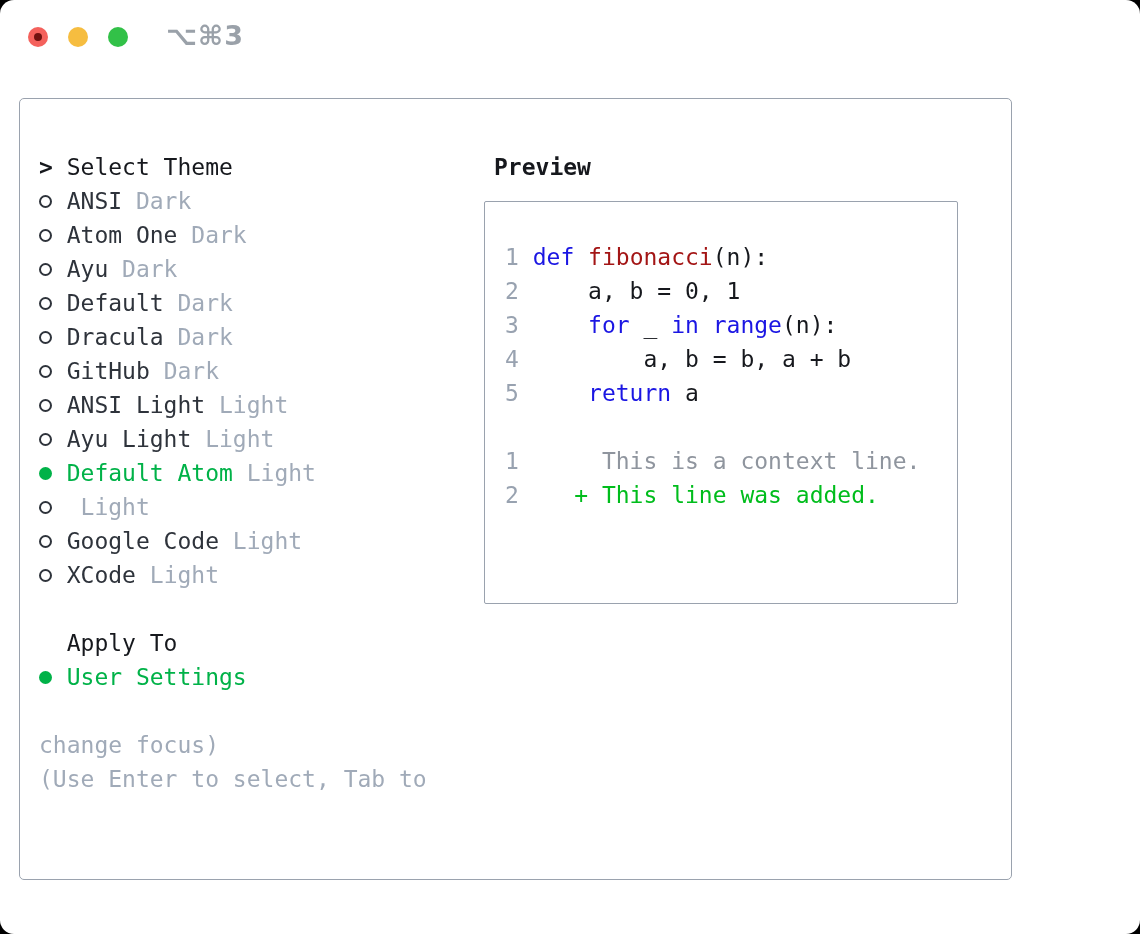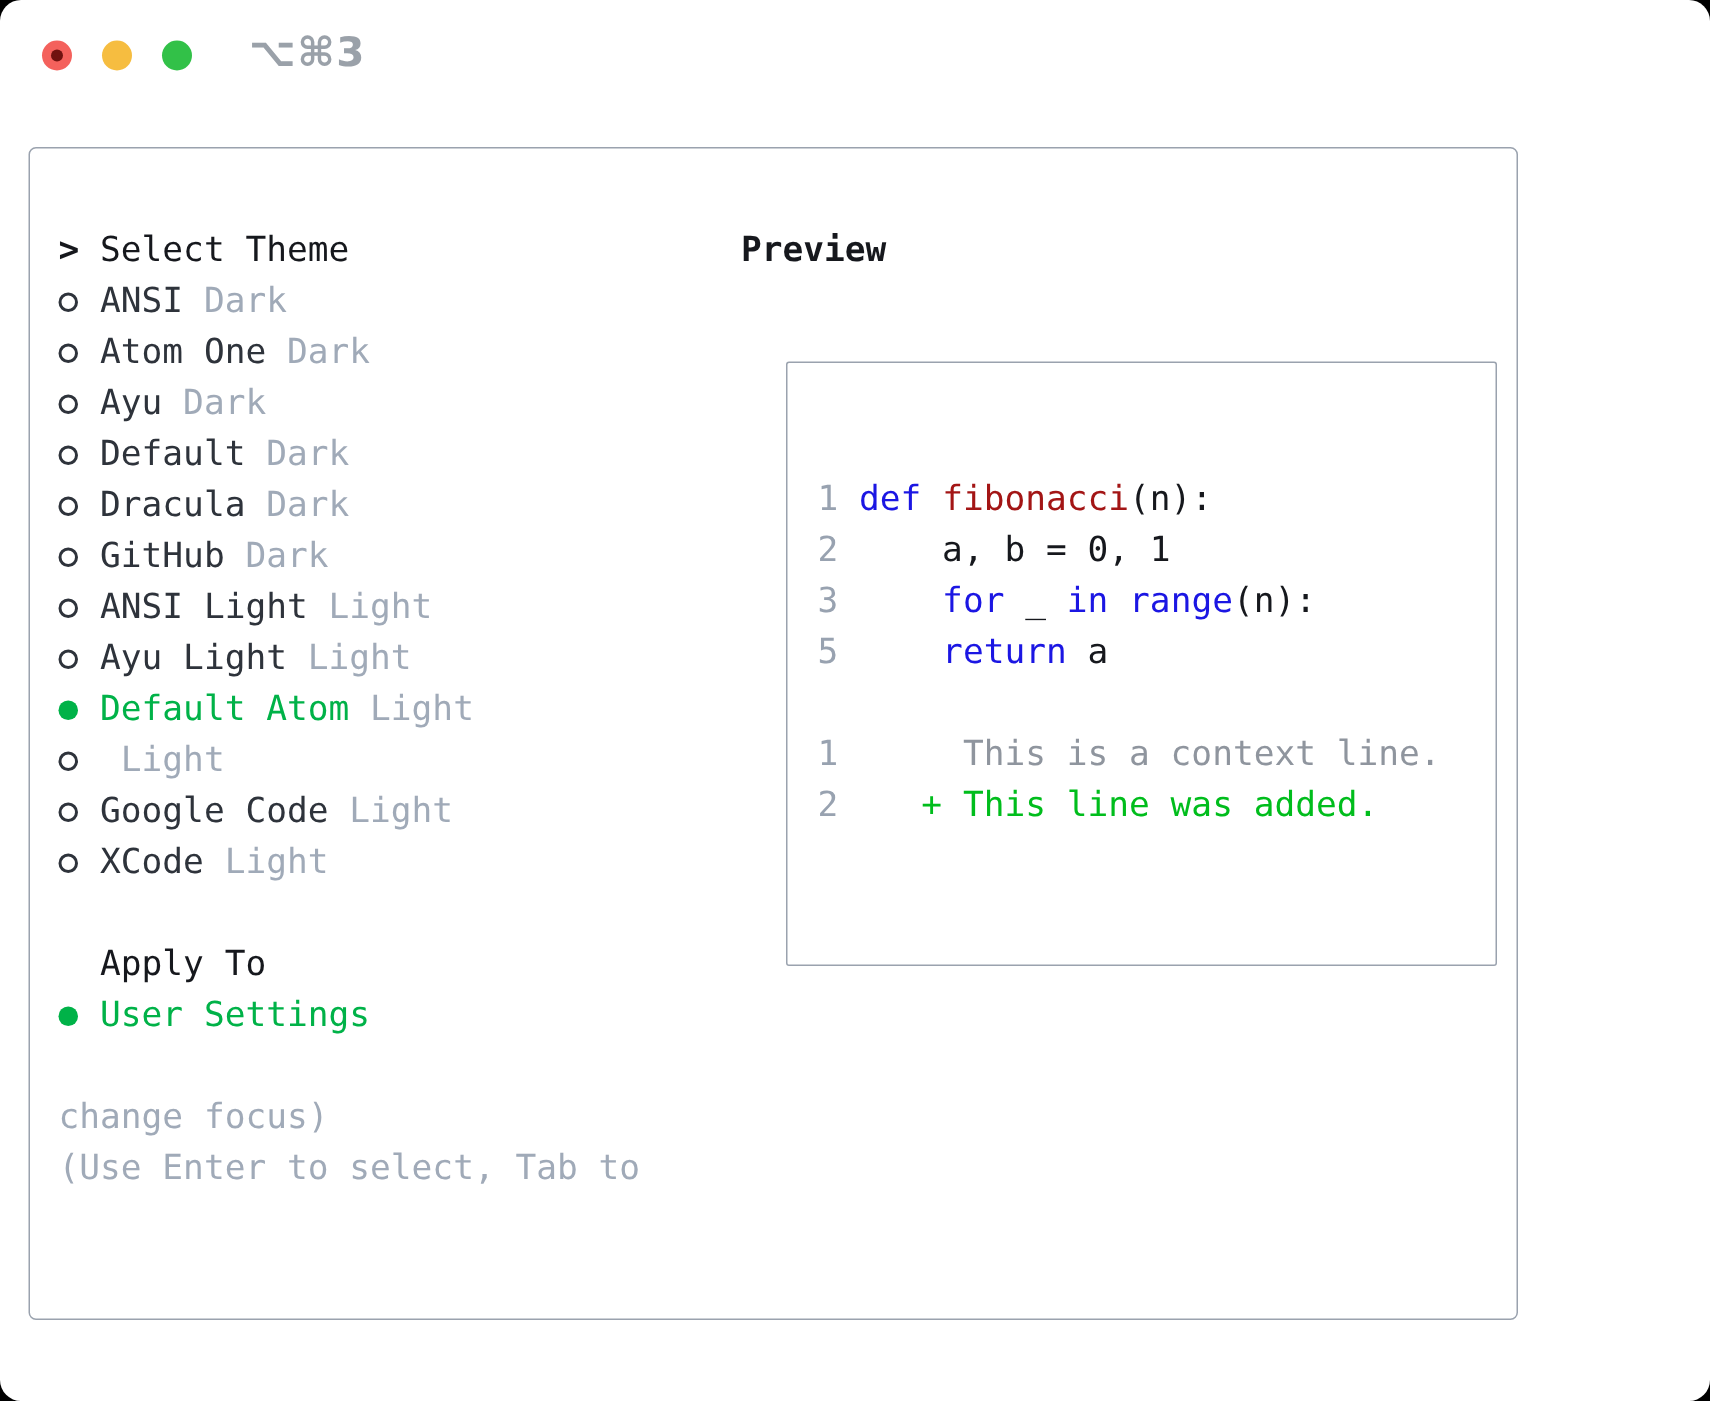--- a/index.html
+++ b/index.html
@@ -58,23 +58,23 @@
   .row .name{color:var(--text)}
   .row.selected .name{color:var(--accent)}
   .row .variant{color:var(--muted);margin-left:1ch}
   .heading{font-weight:400;color:var(--heading)}
   .subheading{color:var(--heading)}
   .spacer{height:34px}
   .hint{color:var(--muted);line-height:34px;white-space:pre}
   
   .preview-title{position:absolute;left:474px;top:51px;height:34px;display:flex;align-items:center;font-weight:700;color:var(--heading)}
   .preview-box{
-    position:absolute;left:504px;top:102px;width:474px;height:403px;
+    position:absolute;left:464px;top:102px;width:474px;height:403px;
     border:1.5px solid var(--border);border-radius:2px;background:var(--window-bg);
-    padding:74px 10px 0 20px;overflow:hidden;margin-top:40px;
+    padding:38px 10px 0 20px;overflow:hidden;
   }
   .code-line{height:34px;line-height:34px;white-space:pre;color:var(--code)}
   .lnum{display:inline-block;width:2ch;color:var(--lnum)}
   .tok-kw{color:var(--kw)}
   .tok-fn{color:var(--fn)}
   .tok-pl{color:var(--code)}
   .tok-ctx{color:var(--ctx)}
   .tok-del{color:var(--deleted)}
   .tok-add{color:var(--added)}
 </style>
@@ -129,20 +129,21 @@
       <div class="hint">change focus)</div>
       <div class="hint">(Use Enter to select, Tab to</div>
     </div>
 
     <div class="preview-title">Preview</div>
 
     <div class="preview-box" id="preview-box">
         <div class="code-line"><span class="lnum">1</span><span class="tok-kw">def</span><span class="tok-pl"> </span><span class="tok-fn">fibonacci</span><span class="tok-pl">(n):</span></div>
         <div class="code-line"><span class="lnum">2</span><span class="tok-pl">    a, b = 0, 1</span></div>
         <div class="code-line"><span class="lnum">3</span><span class="tok-pl">    </span><span class="tok-kw">for</span><span class="tok-pl"> _ </span><span class="tok-kw">in</span><span class="tok-pl"> </span><span class="tok-kw">range</span><span class="tok-pl">(n):</span></div>
+        <div class="code-line"><span class="lnum">4</span><span class="tok-pl">        a, b = b, a + b</span></div>
         <div class="code-line"><span class="lnum">5</span><span class="tok-pl">    </span><span class="tok-kw">return</span><span class="tok-pl"> a</span></div>
         <div class="code-line"><span class="lnum"></span></div>
         <div class="code-line"><span class="lnum">1</span><span class="tok-ctx">     This is a context line.</span></div>
         <div class="code-line"><span class="lnum">2</span><span class="tok-add">   + This line was added.</span></div>
       </div>
 
   </div>
 </div>
 
 </body></html>

